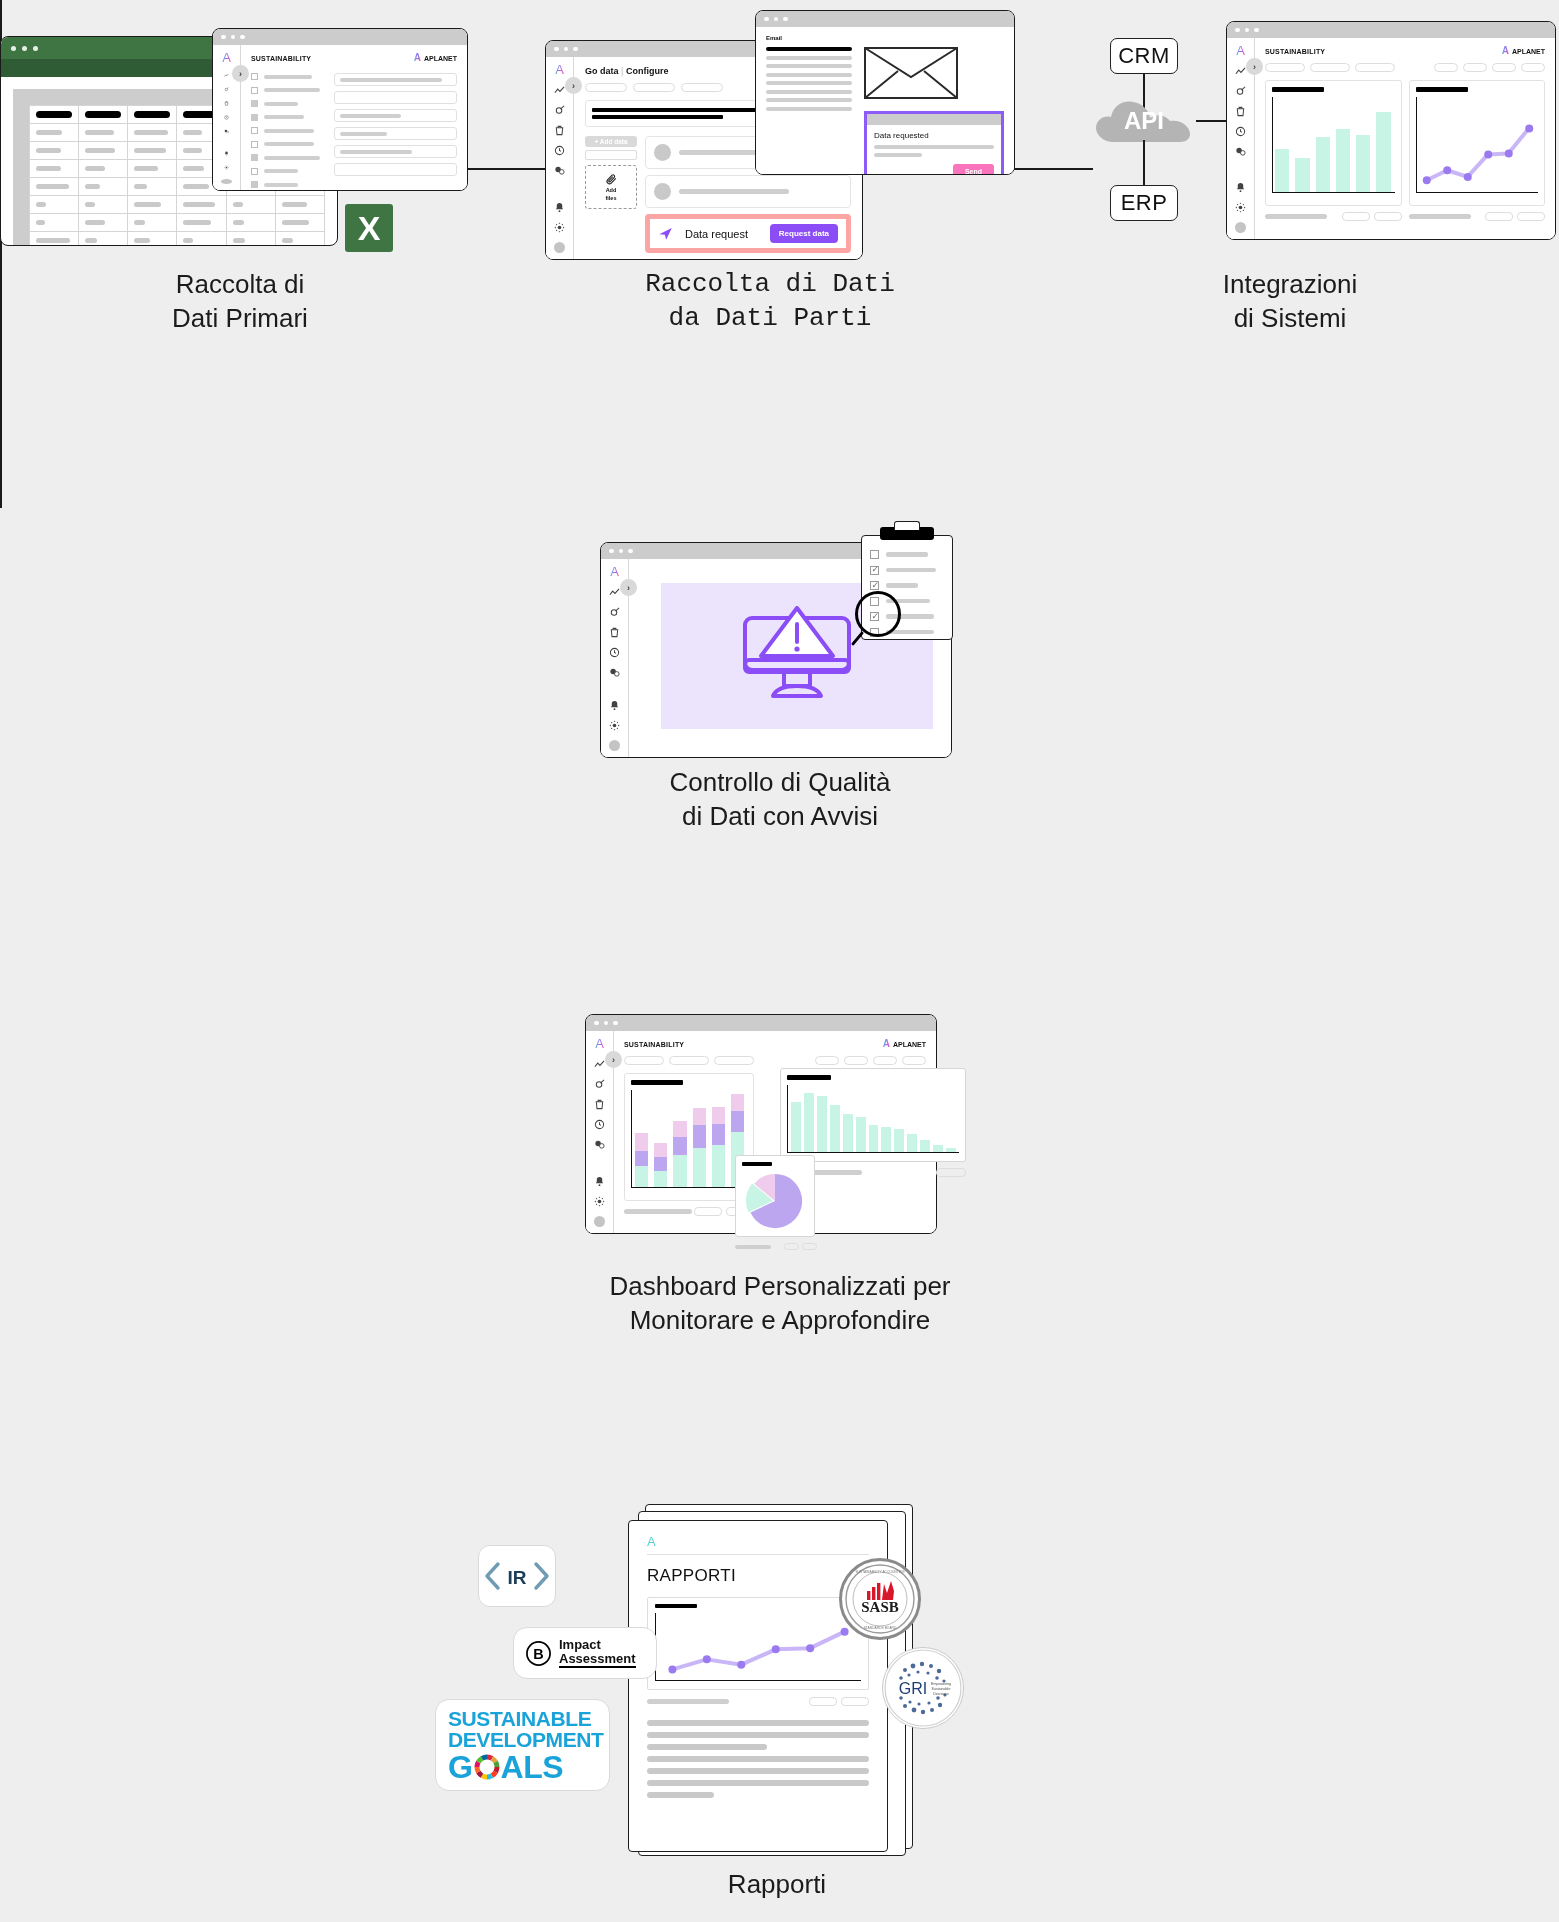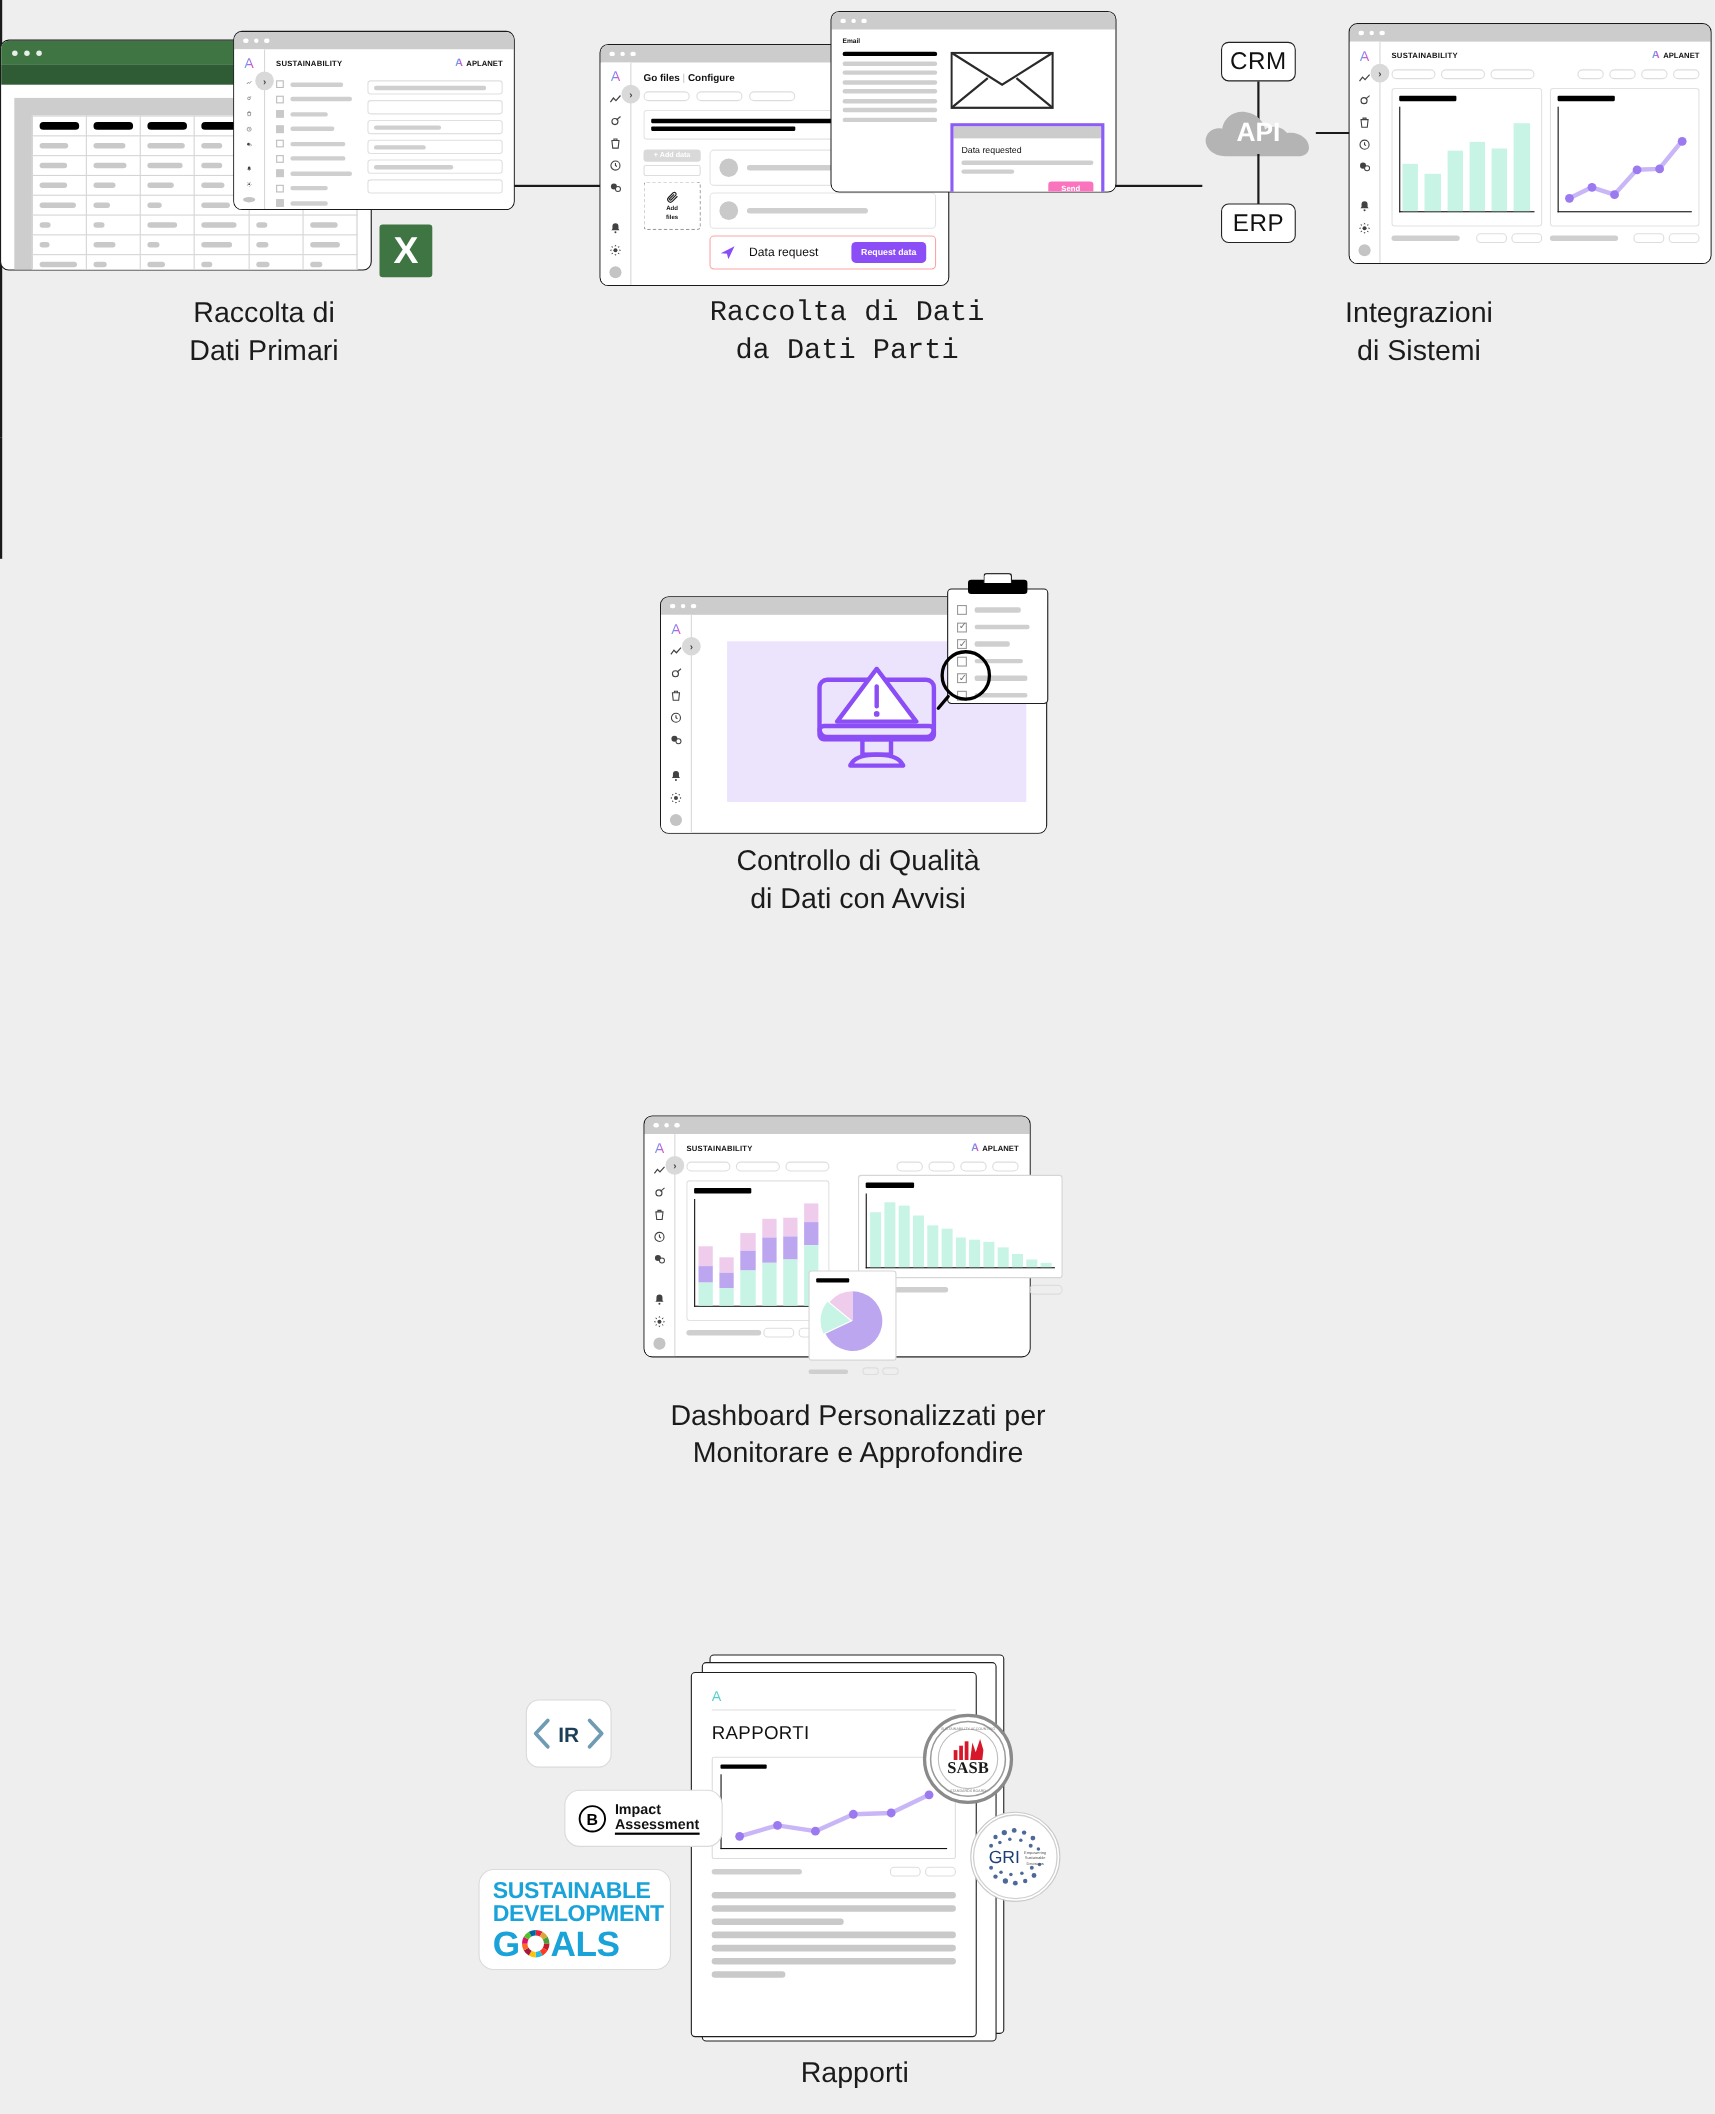--- a/index.html
+++ b/index.html
@@ -101,21 +101,21 @@
   .gb .sep { color:#bbb; font-weight:400; }
   .blackline { height:4px; background:#000; border-radius:1px;}
   .adddata { background:#d9d9d9; color:#fff; font-size:6.5px; font-weight:700;
              border-radius:3px; padding:2px 4px; text-align:center; }
   .dashbox { border:1.4px dashed #9a9a9a; border-radius:3px; display:flex;
              flex-direction:column; align-items:center; justify-content:center;
              font-size:5.5px; font-weight:700; line-height:1.15; gap:1px; padding:4px 0; }
   .personrow { border:1px solid #e4e4e4; border-radius:4px; display:flex;
                align-items:center; gap:8px; padding:7px 8px; }
   .circ { width:17px; height:17px; border-radius:50%; background:#c9c9c9; flex:0 0 17px;}
-  .reqrow { border:1px solid #fca5a5; border-radius:4px; display:flex;
+  .reqrow { border:5px solid #fca5a5; border-radius:4px; display:flex;
             align-items:center; gap:12px; padding:5px 8px; }
   .reqrow .lbl { font-size:11px; }
   .btn-purple { background:#8b4df6; color:#fff; font-size:8px; font-weight:700;
                 border-radius:4px; padding:5px 9px; margin-left:auto;}
   .send-btn { background:#f973bd; color:#fff; font-size:7px; font-weight:700;
               border-radius:3px; padding:4px 12px; }
 
   
   .emailwin .lab { font-size:6px; font-weight:700; }
   .emlines { display:flex; flex-direction:column; gap:4.5px; }
@@ -508,21 +508,21 @@
               <circle cx="12" cy="20" r="2"></circle>
             </svg>
           <svg class="ico" viewBox="0 0 24 24" fill="#222">
               <circle cx="12" cy="12" r="4"></circle>
               <path d="M12 1l2 3h-4l2-3zM12 23l-2-3h4l-2 3zM1 12l3-2v4l-3-2zM23 12l-3 2v-4l3 2zM4 4l3.5 1.2L5.2 7.5 4 4zM20 20l-3.5-1.2 2.3-2.3L20 20zM20 4l-1.2 3.5-2.3-2.3L20 4zM4 20l1.2-3.5 2.3 2.3L4 20z"></path>
             </svg>
           <div class="avatar"></div>
         </div>
         <div class="content" style="padding:9px 11px;">
           <div class="gb">
-            <span>Go files</span>
+            <span>Go data</span>
             <span class="sep">|</span>
             <span>Configure</span>
           </div>
           <div class="pillrow">
             <div class="pill" style="width:42px"></div>
             <div class="pill" style="width:42px"></div>
             <div class="pill" style="width:42px"></div>
           </div>
           <div style="margin-top:8px; border:1px solid #e4e4e4; border-radius:3px; padding:7px 6px;">
             <div class="blackline" style="width:100%"></div>

